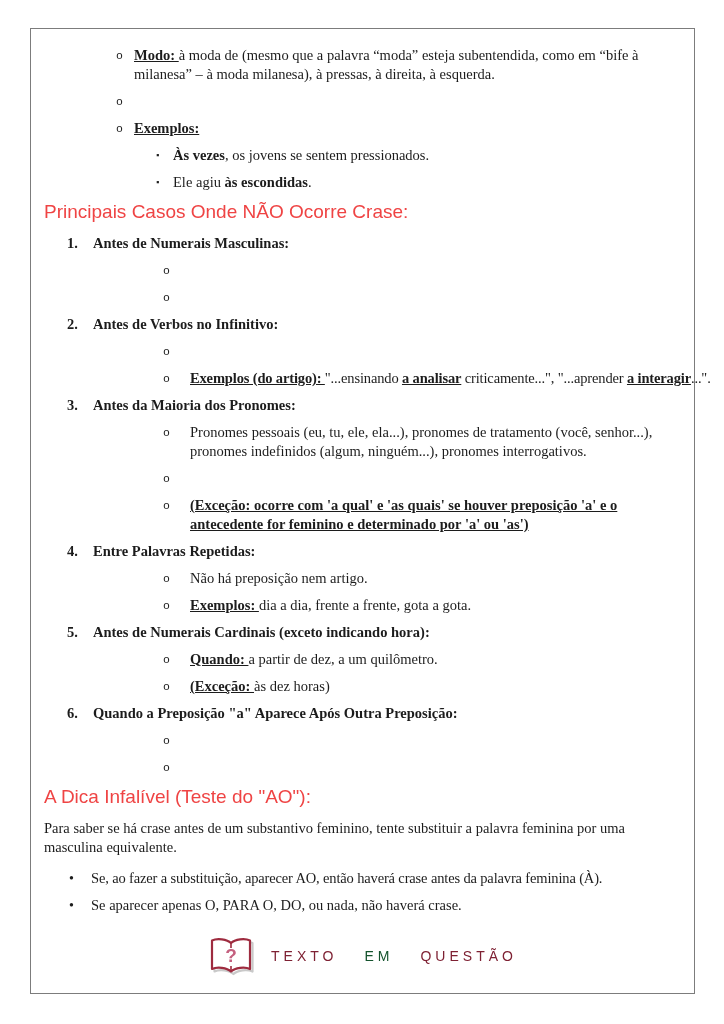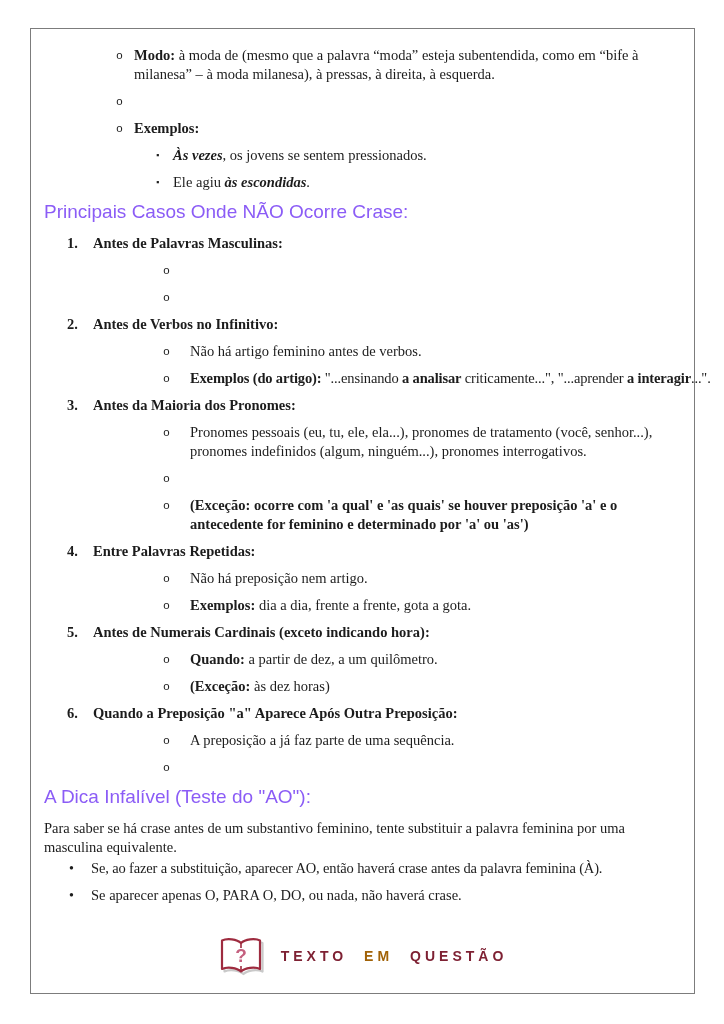--- a/index.html
+++ b/index.html
@@ -20,42 +20,42 @@
   .intro3{padding-left:112px;} .intro3 .mk{width:17px;}
   .case-t{padding-left:23px;}  .case-t .mk{width:26px;}
   .case-s{padding-left:119px;} .case-s .mk{width:27px;}
   .tip{padding-left:25px;}     .tip .mk{width:22px;}
   .mk-o{font-family:"Liberation Mono",monospace;font-size:11.5px;line-height:19px;}
   .mk-sq{font-size:9px;line-height:19px;}
   .mk-disc{font-size:14px;line-height:19px;}
   .mk-num{font-size:14.5px;}
   .b{font-weight:bold;}
   .intro2 .txt{max-width:522px;}
-  .para{font-size:14.5px;line-height:19px;margin:0 0 2px 0;max-width:622px;}
+  .para{font-size:14.5px;line-height:19px;margin:0 0 12px 0;max-width:622px;}
   .nowrap .txt{white-space:nowrap;letter-spacing:-0.15px;}
   h2.h{
     font-family:"Liberation Sans",sans-serif;font-size:19px;font-weight:400;
-    color:#8b5cf6;margin:4px 0 11px 0;line-height:23px;
+    color:#ef4444;margin:4px 0 11px 0;line-height:23px;
   }
-  .run-b{font-weight:bold;}
+  .run-b{font-weight:bold;text-decoration:underline;}
   .run-i{}
-  .run-bi{font-weight:bold;font-style:italic;}
+  .run-bi{font-weight:bold;}
   
   .logo{
     position:absolute;left:0;right:0;bottom:15px;
     display:flex;align-items:center;justify-content:center;gap:17px;
   }
   .book{display:inline-block;width:46px;height:44px;}
   .wm{
-    display:flex;align-items:center;gap:17px;
-    font-family:"Liberation Sans",sans-serif;font-weight:bold;
+    display:flex;align-items:center;gap:27px;
+    font-family:"Liberation Sans",sans-serif;font-weight:normal;
     font-size:14px;letter-spacing:4px;
   }
   .wm-dark{color:#7e2133;}
-  .wm-light{color:#a16207;}
+  .wm-light{color:#14532d;}
 </style>
 </head>
 <body>
 
 <div class="frame">
 
   <div class="line intro2">
     <span class="mk mk-o">o</span>
     <div class="txt"><span class="run-b">Modo: </span><span class="run-i">à moda de</span><span class="run-r"> (mesmo que a palavra “moda” esteja subentendida, como em “bife </span><span class="run-i">à</span><span class="run-r"> milanesa” – </span><span class="run-i">à moda milanesa</span><span class="run-r">), </span><span class="run-i">à pressas, à direita, à esquerda</span><span class="run-r">.</span></div>
   </div>
@@ -72,36 +72,35 @@
   </div>
   <div class="line intro3">
     <span class="mk mk-sq">▪</span>
     <div class="txt"><span class="run-r">Ele agiu </span><span class="run-bi">às escondidas</span><span class="run-r">.</span></div>
   </div>
 
   <h2 class="h">Principais Casos Onde NÃO Ocorre Crase:</h2>
 
   <div class="line case-t">
     <span class="mk mk-num b">1.</span>
-    <div class="txt b">Antes de Palavras Masculinas:</div>
+    <div class="txt b">Antes de Numerais Masculinas:</div>
   </div>
   <div class="line case-s">
     <span class="mk mk-o">o</span>
   </div>
   <div class="line case-s">
     <span class="mk mk-o">o</span>
   </div>
 
   <div class="line case-t">
     <span class="mk mk-num b">2.</span>
     <div class="txt b">Antes de Verbos no Infinitivo:</div>
   </div>
   <div class="line case-s">
     <span class="mk mk-o">o</span>
-    <div class="txt"><span class="run-r">Não há artigo feminino antes de verbos.</span></div>
   </div>
   <div class="line case-s nowrap">
     <span class="mk mk-o">o</span>
     <div class="txt"><span class="run-b">Exemplos (do artigo): </span><span class="run-r">"...ensinando </span><span class="run-b">a analisar</span><span class="run-r"> criticamente...", "...aprender </span><span class="run-b">a interagir</span><span class="run-r">...".</span></div>
   </div>
 
   <div class="line case-t">
     <span class="mk mk-num b">3.</span>
     <div class="txt b">Antes da Maioria dos Pronomes:</div>
   </div>
@@ -142,21 +141,20 @@
     <span class="mk mk-o">o</span>
     <div class="txt"><span class="run-b">(Exceção: </span><span class="run-i">às dez horas</span><span class="run-r">)</span></div>
   </div>
 
   <div class="line case-t">
     <span class="mk mk-num b">6.</span>
     <div class="txt b">Quando a Preposição "a" Aparece Após Outra Preposição:</div>
   </div>
   <div class="line case-s">
     <span class="mk mk-o">o</span>
-    <div class="txt"><span class="run-r">A preposição a já faz parte de uma sequência.</span></div>
   </div>
   <div class="line case-s">
     <span class="mk mk-o">o</span>
   </div>
 
   <h2 class="h">A Dica Infalível (Teste do "AO"):</h2>
   <p class="para">Para saber se há crase antes de um substantivo feminino, tente substituir a palavra feminina por uma masculina equivalente.</p>
 
   <div class="line tip nowrap">
     <span class="mk mk-disc">•</span>

